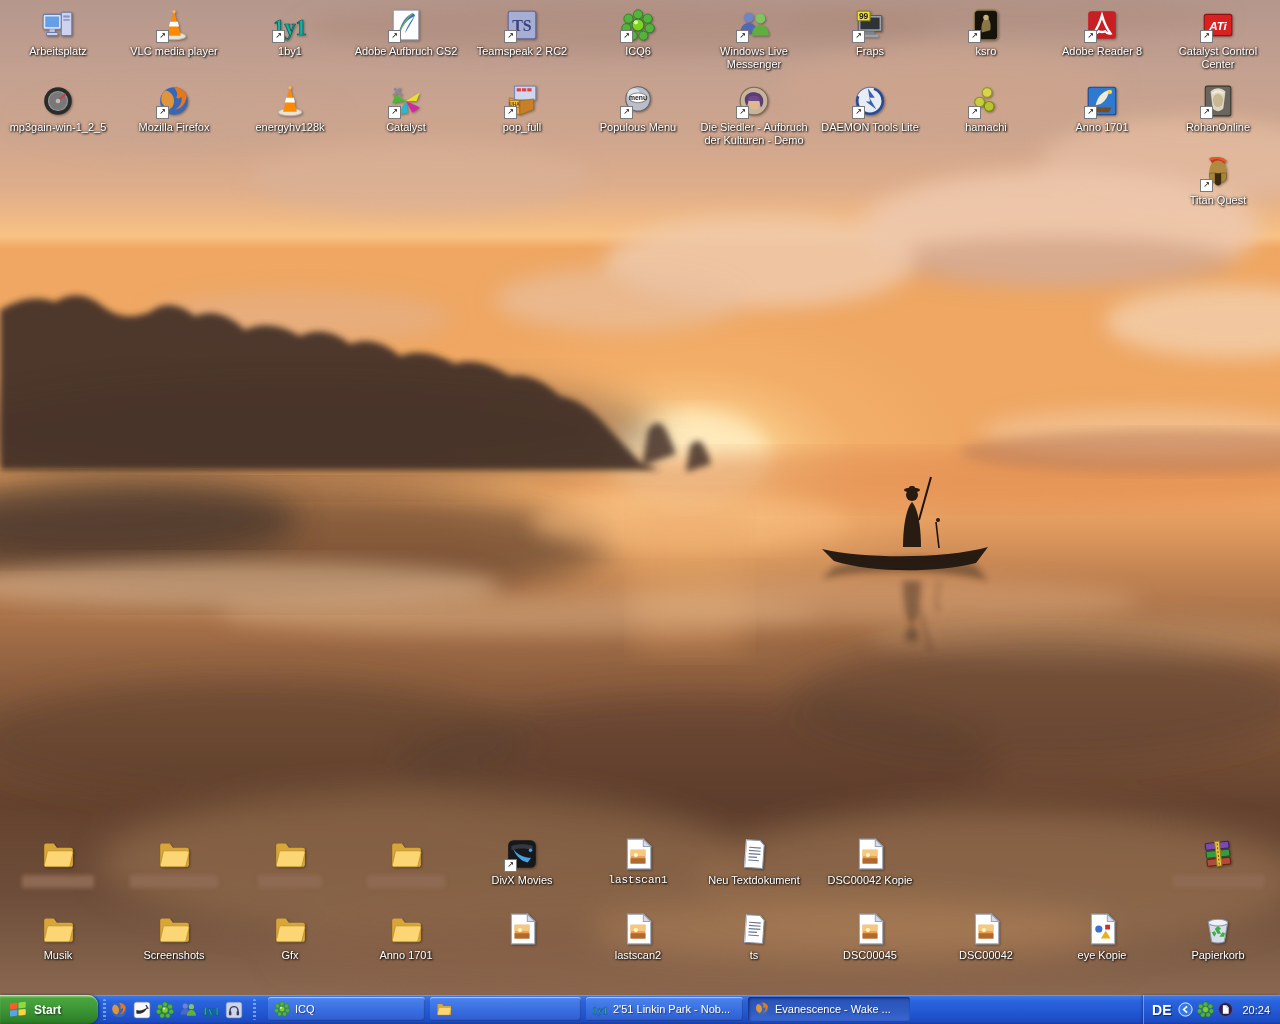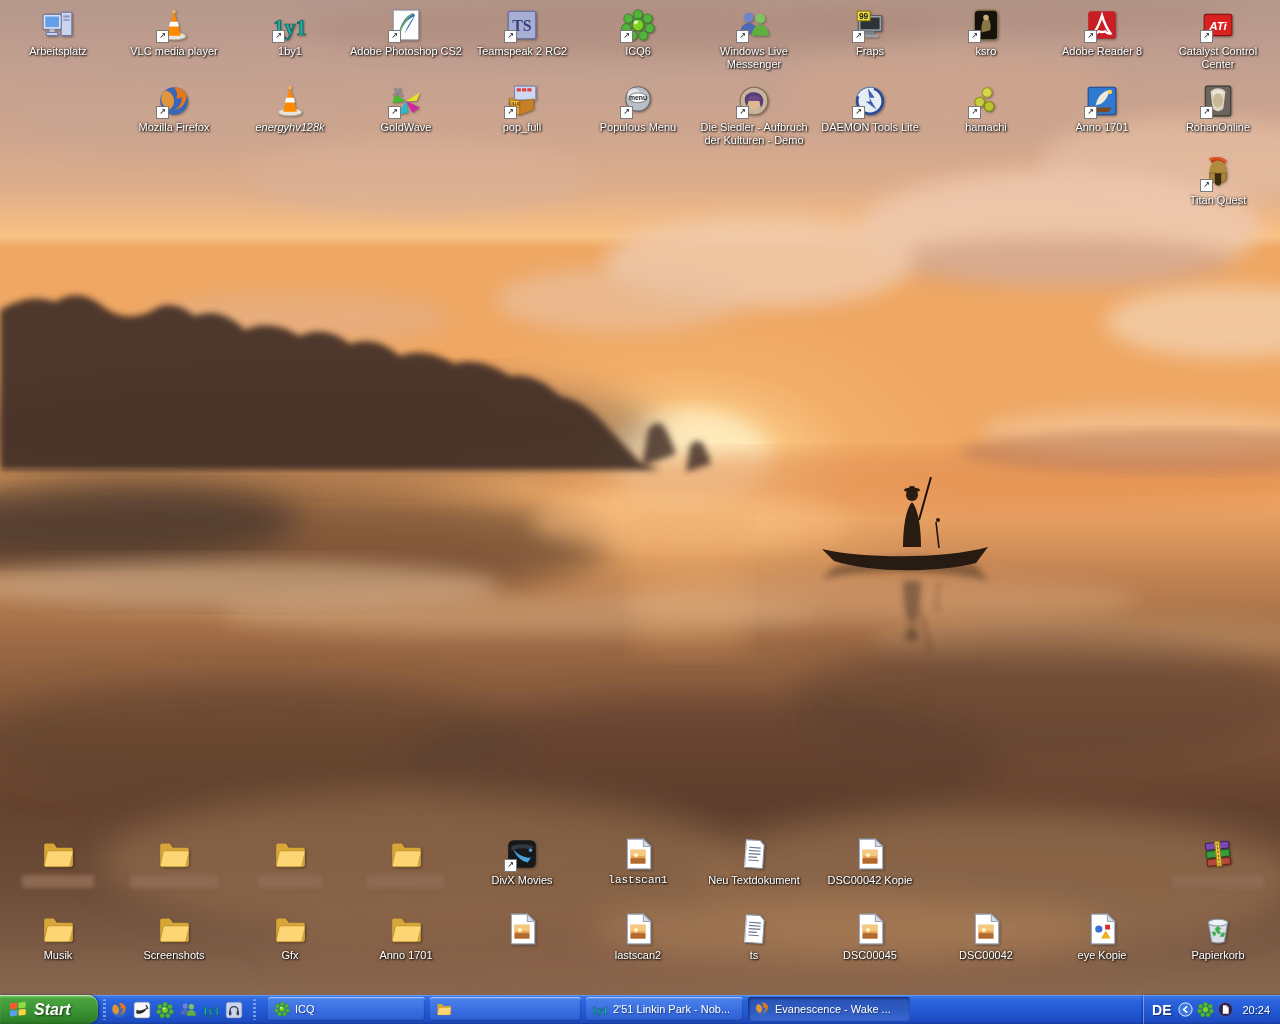--- a/index.html
+++ b/index.html
@@ -31,21 +31,21 @@
   }
   #start-button{
     position:absolute;left:0;top:0;height:29px;width:98px;
     border-radius:0 10px 10px 0;
     background:linear-gradient(180deg,#8fce7d 0%,#4aa53e 12%,#3b9434 55%,#2e7f28 90%,#256b20 100%);
     box-shadow:inset 0 1px 1px rgba(255,255,255,.5),1px 0 3px rgba(0,20,80,.6);
     display:flex;align-items:center;gap:5px;padding-left:8px;box-sizing:border-box;cursor:pointer;
   }
   #start-button .flag{width:21px;height:21px;}
   #start-label{
-    color:#fff;font-size:16px;font-weight:bold;font-style:italic;
+    color:#fff;font-size:12px;font-weight:bold;
     text-shadow:1px 1px 2px rgba(0,0,0,.6);
   }
   .ql-handle{
     position:absolute;top:4px;width:3px;height:21px;
     background:repeating-linear-gradient(180deg,#8fb4f4 0 2px,transparent 2px 4px);
     border-radius:2px;opacity:.8;
   }
   #quick-launch{
     position:absolute;left:110px;top:0;height:29px;display:flex;align-items:center;gap:5px;
   }
@@ -229,21 +229,21 @@
     </div>
     <div class="icon-cell" style="left: 350px; top: 8px;">
       <div class="icon-gfx">
         <svg viewBox="0 0 32 32">
           <rect x="4" y="2" width="24" height="28" fill="#fdfdfd" stroke="#99a"></rect>
           <path d="M22.5 5c-6 2-11.5 9-13.5 20 4-9 8-14 14.5-17-2.5 4-6.5 9-8.5 16 3-6 7.5-11.5 9.5-17.5z" fill="#3272b8"></path>
           <path d="M9 25C14 13 18 8 22.5 5" stroke="#7db14c" stroke-width="1.2" fill="none"></path>
         </svg>
         <span class="shortcut-badge">↗</span>
       </div>
-      <div class="icon-label">Adobe Photoshop CS2</div>
+      <div class="icon-label">Adobe Aufbruch CS2</div>
     </div>
     <div class="icon-cell" style="left: 466px; top: 8px;">
       <div class="icon-gfx">
         <svg viewBox="0 0 32 32">
           <rect x="3" y="3" width="26" height="26" rx="2" fill="#a7aed4" stroke="#5d66a0"></rect>
           <text x="16" y="22" font-size="15" font-weight="bold" text-anchor="middle" fill="#39417e" font-family="Liberation Serif,serif">TS</text>
         </svg>
         <span class="shortcut-badge">↗</span>
       </div>
       <div class="icon-label">Teamspeak 2 RC2</div>
@@ -318,32 +318,43 @@
       <div class="icon-gfx">
         <svg viewBox="0 0 32 32">
           <rect x="3" y="6" width="26" height="20" rx="2" fill="#d92121"></rect>
           <rect x="3" y="6" width="26" height="20" rx="2" fill="none" stroke="#8f1212"></rect>
           <text x="16" y="21" font-size="11" font-weight="bold" font-style="italic" text-anchor="middle" fill="#fff">ATi</text>
         </svg>
         <span class="shortcut-badge">↗</span>
       </div>
       <div class="icon-label">Catalyst Control Center</div>
     </div>
+    <div class="icon-cell" style="left: 2px; top: 84px;">
+      <div class="icon-gfx">
+        <svg viewBox="0 0 32 32">
+          <circle cx="16" cy="16" r="13" fill="#2b2b2b"></circle>
+          <circle cx="16" cy="16" r="9" fill="#787878" stroke="#9a9a9a"></circle>
+          <path d="M16 16 L23 9.5" stroke="#d04040" stroke-width="2"></path>
+          <circle cx="16" cy="16" r="2.2" fill="#bbb"></circle>
+        </svg>
+      </div>
+      <div class="icon-label">mp3gain-win-1_2_5</div>
+    </div>
     <div class="icon-cell" style="left: 118px; top: 84px;">
       <div class="icon-gfx">
         <svg viewBox="0 0 32 32">
           <circle cx="16" cy="16" r="13" fill="#3a66b8"></circle>
           <path d="M16 3a13 13 0 0 1 12 8c-1 8-5 12-11 13 5-3 7-7 6-12-2 2-3 2-5 1 2-3 1-6-2-10z" fill="#e87817"></path>
           <path d="M8 6c5 1 8 5 8 10 0 4-2 7-5 8-4-2-7-6-7-10 0-3 1-6 4-8z" fill="#f49a2e" opacity=".9"></path>
         </svg>
         <span class="shortcut-badge">↗</span>
       </div>
       <div class="icon-label">Mozilla Firefox</div>
     </div>
-    <div class="icon-cell" style="left: 234px; top: 84px; font-style: italic;">
+    <div class="icon-cell" style="left: 234px; top: 84px;">
       <div class="icon-gfx">
         <svg viewBox="0 0 32 32">
           <ellipse cx="16" cy="26.5" rx="11" ry="3.4" fill="#e8e4da" stroke="#b9b2a4"></ellipse>
           <path d="M16 3 L22.5 26 H9.5 Z" fill="#ff8a00"></path>
           <path d="M12.4 13 h7.2 l1.2 4.4 h-9.6 Z" fill="#fff"></path>
           <circle cx="16" cy="3.6" r="1.6" fill="#ffb25e"></circle>
         </svg>
       </div>
       <div class="icon-label">energyhv128k</div>
     </div>
@@ -351,21 +362,21 @@
       <div class="icon-gfx">
         <svg viewBox="0 0 32 32">
           <path d="M16 16 L29 8 L26 16 Z" fill="#e8e12a"></path>
           <path d="M16 16 L29 22 L22 27 Z" fill="#cc2aa0"></path>
           <path d="M16 16 L8 29 L18 27 Z" fill="#2ab8cc"></path>
           <path d="M16 16 L3 18 L6 10 Z" fill="#44bb33"></path>
           <path d="M5 4 l7 7 M11 4 l-7 7" stroke="#8a8a9a" stroke-width="2.2"></path>
         </svg>
         <span class="shortcut-badge">↗</span>
       </div>
-      <div class="icon-label">GoldWave</div>
+      <div class="icon-label">Catalyst</div>
     </div>
     <div class="icon-cell" style="left: 466px; top: 84px;">
       <div class="icon-gfx">
         <svg viewBox="0 0 32 32">
           <rect x="9" y="2" width="20" height="13" fill="#cfd8ef" stroke="#7a86b8"></rect>
           <rect x="11" y="4" width="4" height="3" fill="#e04040"></rect>
           <rect x="16" y="4" width="4" height="3" fill="#e04040"></rect>
           <rect x="21" y="4" width="4" height="3" fill="#e04040"></rect>
           <path d="M4 13 l10 3 v13 l-10-3z" fill="#e8a13c" stroke="#9a6a10" stroke-width=".6"></path>
           <path d="M14 16 l13-2 v10 l-13 5z" fill="#c87f28" stroke="#9a6a10" stroke-width=".6"></path>

